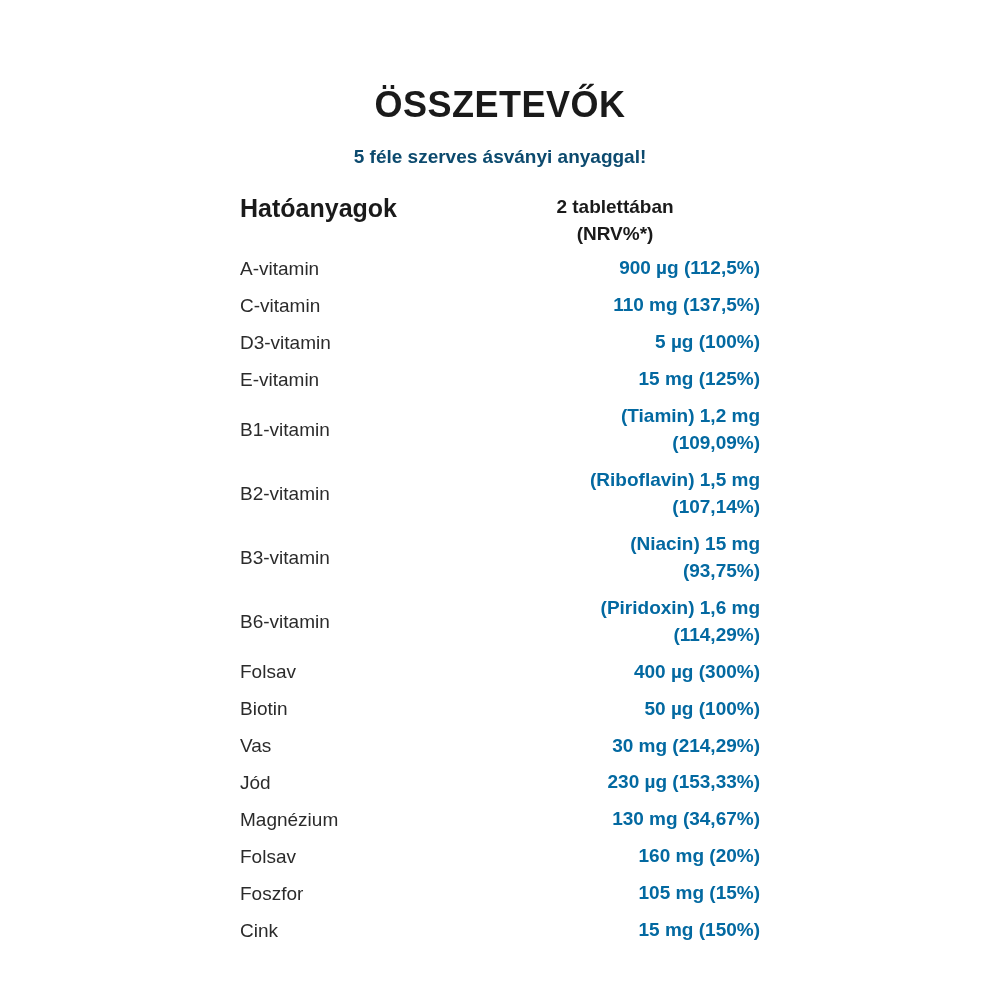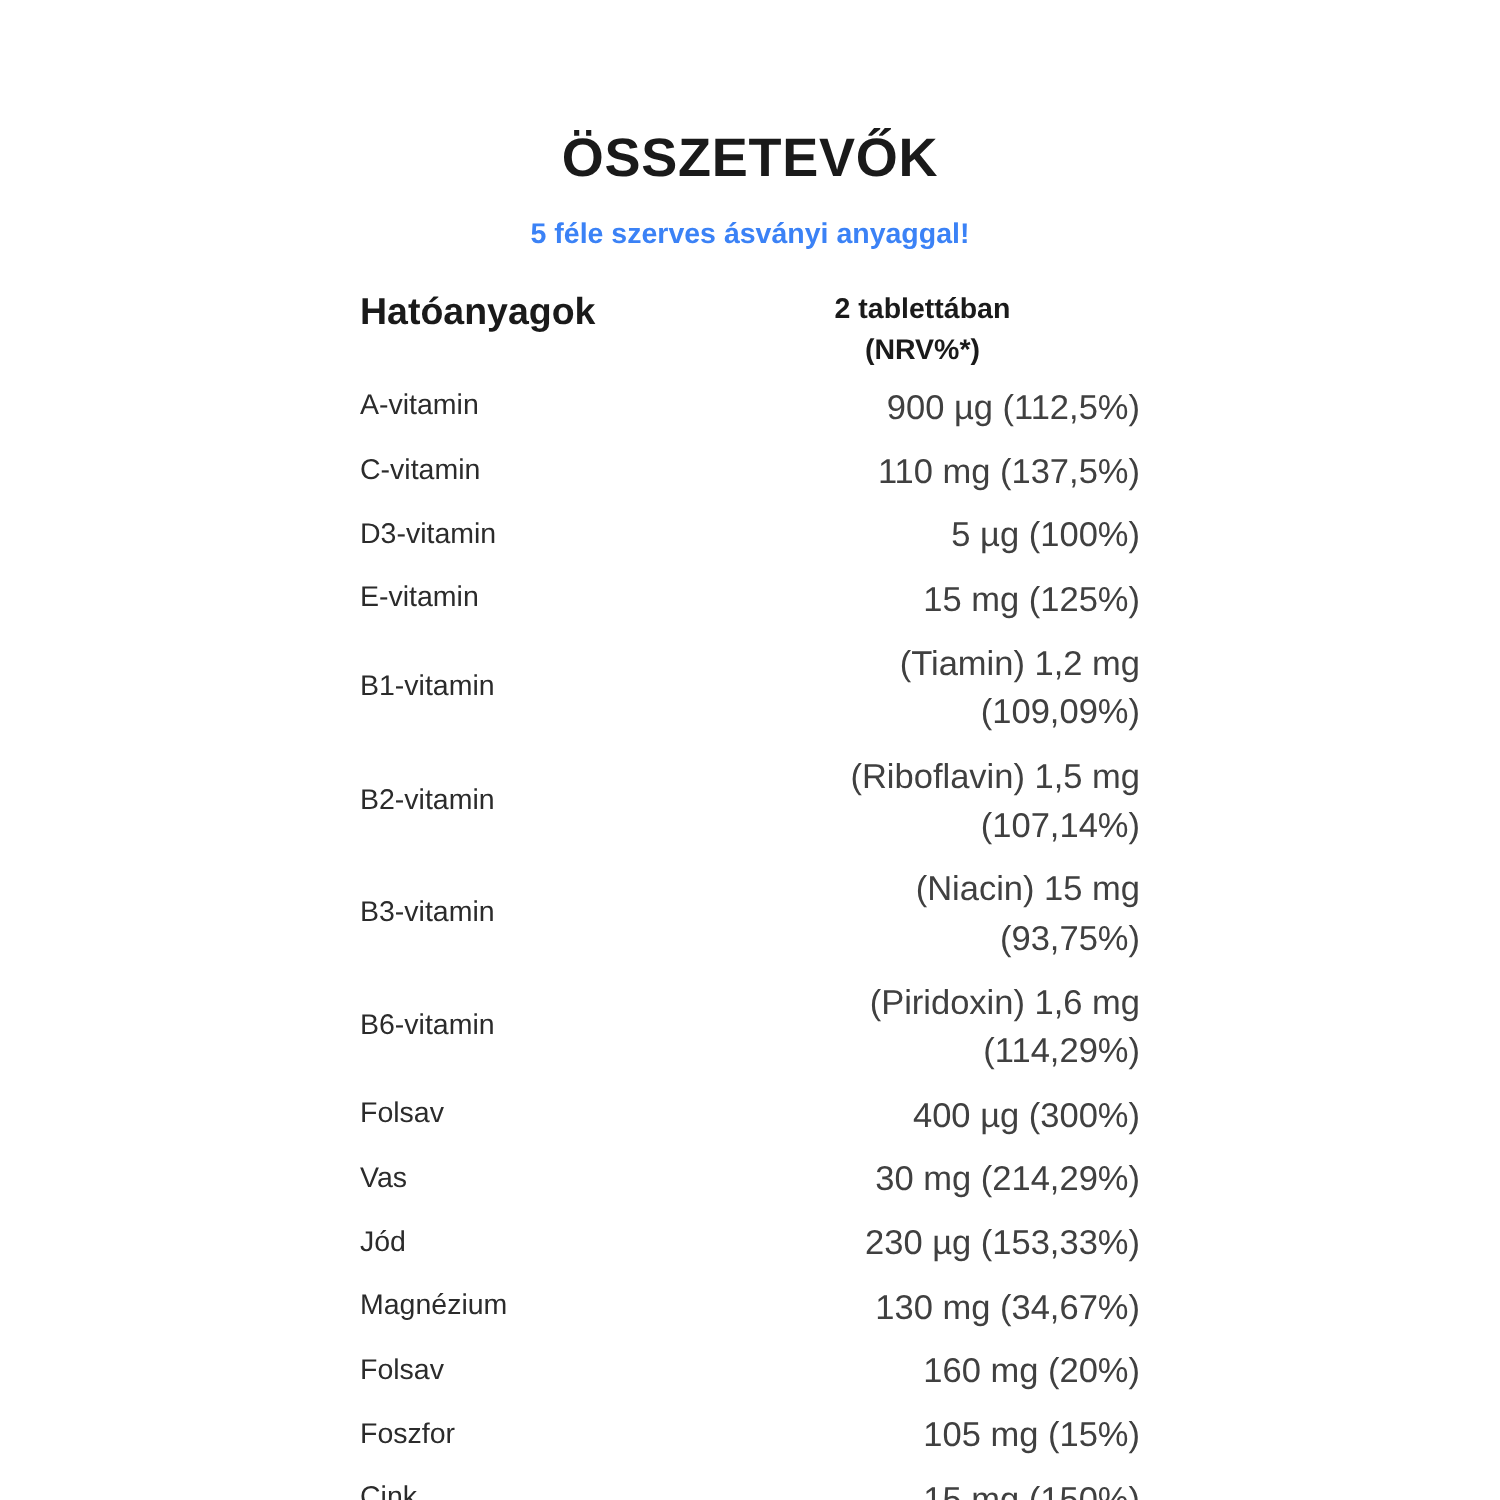--- a/index.html
+++ b/index.html
@@ -29,21 +29,21 @@
     font-weight: bold;
     letter-spacing: 0.5px;
     color: #1a1a1a;
     margin: 24px 0 0 0;
   }
 
   .subtitle {
     text-align: center;
     font-size: 19px;
     font-weight: bold;
-    color: #3b82f6;
+    color: #0c4a6e;
     margin: 20px 0 0 0;
   }
 
   .table-wrap {
     margin: 24px auto 0 auto;
     width: 520px;
   }
 
   table.ingredients {
     width: 100%;
@@ -78,23 +78,23 @@
     font-weight: normal;
     color: #2b2b2b;
     padding: 5px 0;
     vertical-align: middle;
     line-height: 1.35;
     margin-top: 19px;
   }
 
   table.ingredients td.amount {
     text-align: right;
-    font-size: 23px;
-    font-weight: normal;
-    color: #404040;
+    font-size: 19px;
+    font-weight: bold;
+    color: #0369a1;
     padding: 5px 0;
     vertical-align: middle;
     line-height: 1.42;
   }
 
   .amount .line2 {
     display: block;
   }
 </style>
 </head>
@@ -148,20 +148,24 @@
           </tr>
           <tr>
             <td class="name">B6-vitamin</td>
             <td class="amount"><span>(Piridoxin) 1,6 mg</span><span class="line2">(114,29%)</span></td>
           </tr>
           <tr>
             <td class="name">Folsav</td>
             <td class="amount"><span>400 µg (300%)</span></td>
           </tr>
           <tr>
+            <td class="name">Biotin</td>
+            <td class="amount"><span>50 µg (100%)</span></td>
+          </tr>
+          <tr>
             <td class="name">Vas</td>
             <td class="amount"><span>30 mg (214,29%)</span></td>
           </tr>
           <tr>
             <td class="name">Jód</td>
             <td class="amount"><span>230 µg (153,33%)</span></td>
           </tr>
           <tr>
             <td class="name">Magnézium</td>
             <td class="amount"><span>130 mg (34,67%)</span></td>

